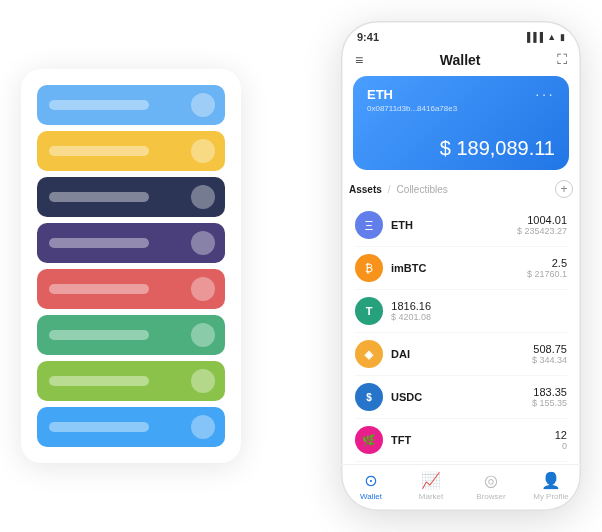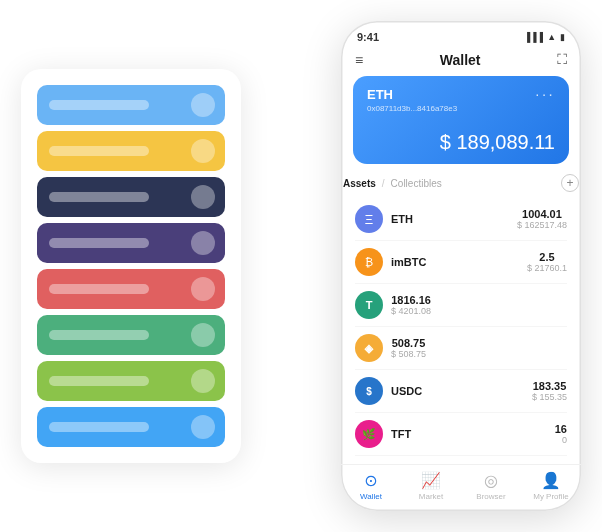--- a/index.html
+++ b/index.html
@@ -143,35 +143,35 @@
 
     .eth-card-more {
       font-size: 14px;
       color: rgba(255,255,255,0.8);
       letter-spacing: 2px;
     }
 
     .eth-card-addr {
       font-size: 8px;
       color: rgba(255,255,255,0.75);
-      margin-bottom: 18px;
+      margin-bottom: 24px;
     }
 
     .eth-card-balance {
       font-size: 20px;
       font-weight: 400;
       text-align: right;
     }
 
     
     .assets-header {
       display: flex;
       align-items: center;
       justify-content: space-between;
-      padding: 10px 2px 6px;
+      padding: 10px 8px 6px;
     }
 
     .assets-tabs {
       display: flex;
       gap: 6px;
       align-items: center;
       font-size: 10px;
     }
 
     .assets-tab-active {
@@ -232,23 +232,22 @@
       font-weight: 600;
       color: #1a1a1a;
     }
 
     .asset-amounts {
       text-align: right;
     }
 
     .asset-amount-primary {
       font-size: 11px;
-      font-weight: 700;
+      font-weight: 400;
       color: #1a1a1a;
-      text-align: center;
     }
 
     .asset-amount-secondary {
       font-size: 9px;
       color: #aaa;
     }
 
     
     .phone-nav {
       display: flex;
@@ -376,21 +375,21 @@
       <div class="assets-add">+</div>
     </div>
 
     <div class="asset-list">
 
       <div class="asset-row">
         <div class="asset-icon eth-icon-bg" style="color:#fff; font-size:13px;">Ξ</div>
         <span class="asset-name">ETH</span>
         <div class="asset-amounts">
           <div class="asset-amount-primary">1004.01</div>
-          <div class="asset-amount-secondary">$ 162517.48</div>
+          <div class="asset-amount-secondary">$ 235423.27</div>
         </div>
       </div>
 
       <div class="asset-row">
         <div class="asset-icon imbtc-icon-bg" style="color:#fff; font-size:11px;">₿</div>
         <span class="asset-name">imBTC</span>
         <div class="asset-amounts">
           <div class="asset-amount-primary">2.5</div>
           <div class="asset-amount-secondary">$ 21760.1</div>
         </div>
@@ -399,40 +398,41 @@
       <div class="asset-row">
         <div class="asset-icon usdt-icon-bg" style="color:#fff; font-size:11px; font-weight:700;">T</div>
         <div class="asset-amounts">
           <div class="asset-amount-primary">1816.16</div>
           <div class="asset-amount-secondary">$ 4201.08</div>
         </div>
       </div>
 
       <div class="asset-row">
         <div class="asset-icon dai-icon-bg" style="color:#fff; font-size:11px; font-weight:700;">◈</div>
+        <span class="asset-name">DAI</span>
         <div class="asset-amounts">
           <div class="asset-amount-primary">508.75</div>
-          <div class="asset-amount-secondary">$ 508.75</div>
+          <div class="asset-amount-secondary">$ 344.34</div>
         </div>
       </div>
 
       <div class="asset-row">
         <div class="asset-icon usdc-icon-bg" style="color:#fff; font-size:10px; font-weight:700;">$</div>
         <span class="asset-name">USDC</span>
         <div class="asset-amounts">
           <div class="asset-amount-primary">183.35</div>
           <div class="asset-amount-secondary">$ 155.35</div>
         </div>
       </div>
 
       <div class="asset-row">
         <div class="asset-icon tft-icon-bg" style="color:#fff; font-size:11px;">🌿</div>
         <span class="asset-name">TFT</span>
         <div class="asset-amounts">
-          <div class="asset-amount-primary">16</div>
+          <div class="asset-amount-primary">12</div>
           <div class="asset-amount-secondary">0</div>
         </div>
       </div>
 
     </div>
 
     <div class="phone-nav">
       <div class="nav-item">
         <span class="nav-icon active">⊙</span>
         <span class="nav-label active">Wallet</span>

